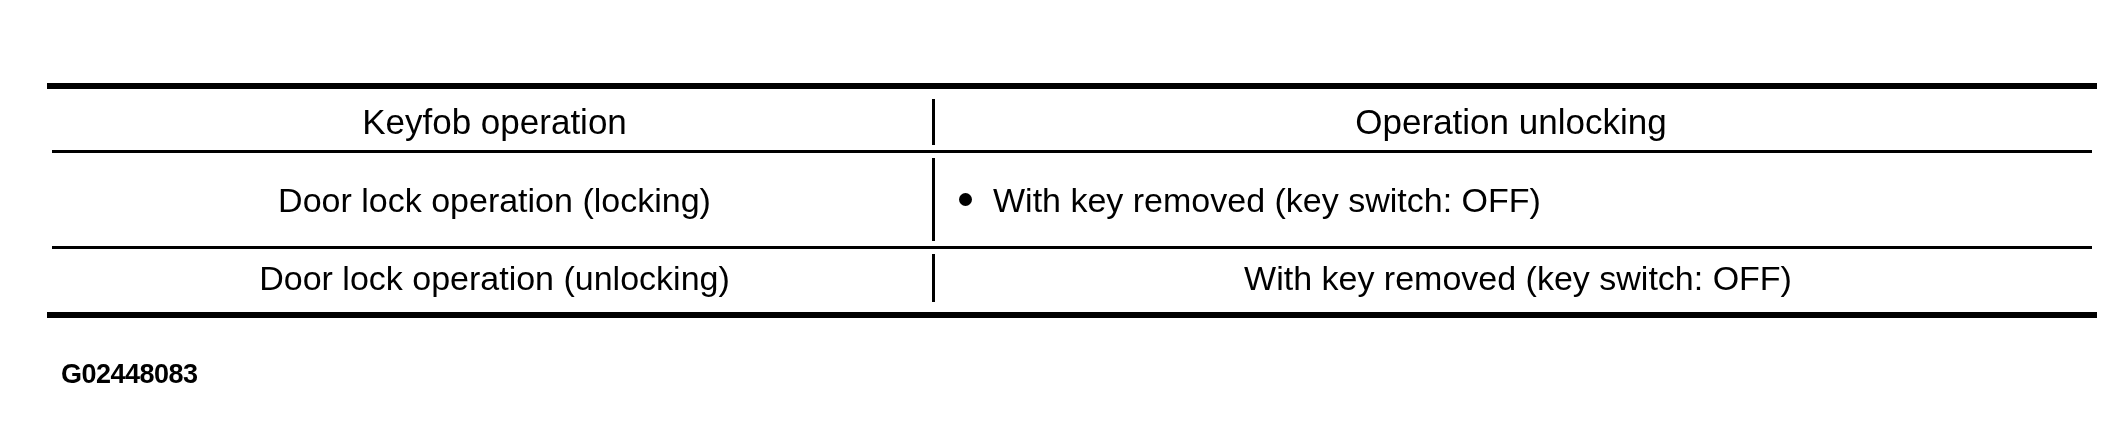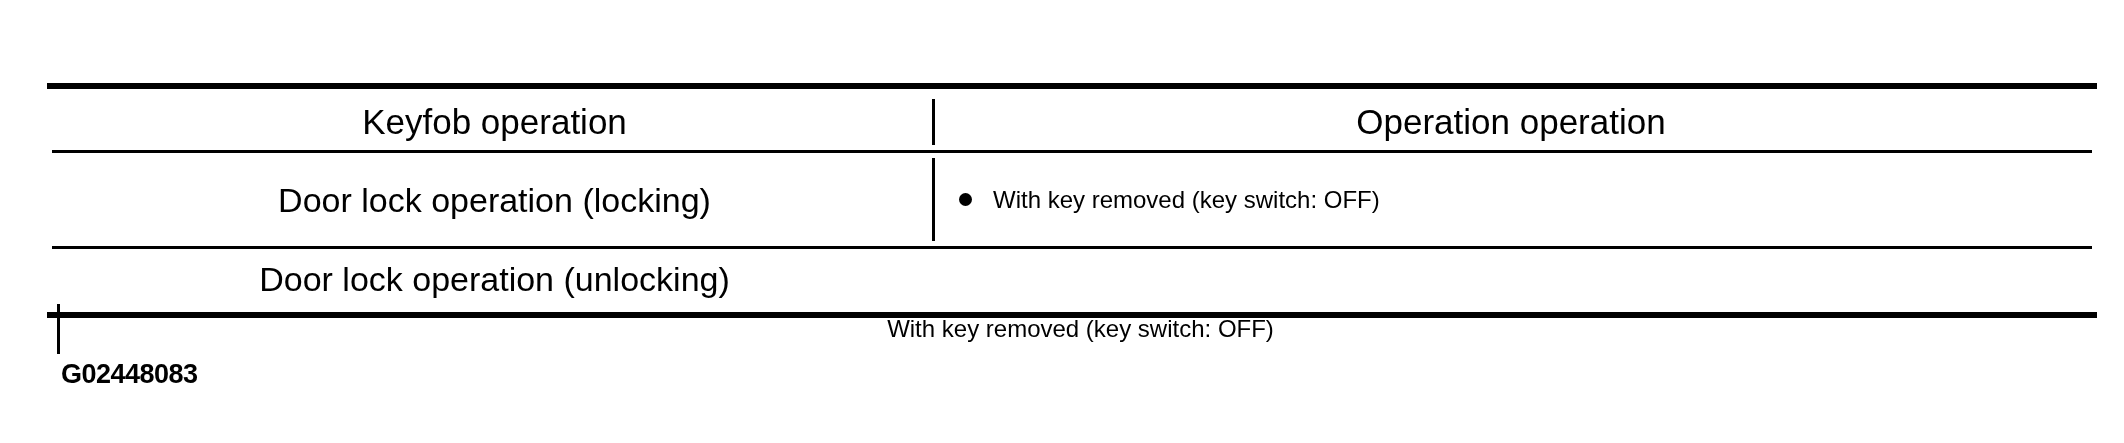--- a/index.html
+++ b/index.html
@@ -22,21 +22,21 @@
     position: absolute;
     left: 37px;
     top: 73px;
     width: 2050px;
     border-top: 6px solid var(--line);
     border-bottom: 6px solid var(--line);
   }
   .trow { display: flex; }
   .trow.header-row { height: 59px; border-bottom: 3px solid var(--line); }
   .trow.row-locking { height: 96px; border-bottom: 3px solid var(--line); }
-  .trow.row-unlocking { height: 58px; flex-direction: column; }
+  .trow.row-unlocking { height: 58px; }
   .cell { display: flex; }
   .cell.left {
     width: 875px;
     flex: none;
     align-items: center;
     justify-content: center;
     text-align: center;
   }
   .cell.right {
     flex: 1;
@@ -52,21 +52,21 @@
   .op-cell {
     font-size: 34px;
     line-height: 40px;
     white-space: nowrap;
   }
   .cond-cell {
     flex-direction: column;
     justify-content: center;
     gap: 0;
     padding-left: 19px;
-    font-size: 24px;
+    font-size: 34px;
     line-height: 40px;
   }
   .cond-cell.plain {
     flex-direction: row;
     align-items: center;
     white-space: nowrap;
   }
   .bullet-line {
     display: flex;
     align-items: center;
@@ -93,21 +93,21 @@
 </style>
 </head>
 <body>
 
 <div class="page">
 
   <div class="opcond-table">
 
     <div class="trow header-row">
       <div class="cell left header-cell">Keyfob operation</div>
-      <div class="cell right header-cell">Operation operation</div>
+      <div class="cell right header-cell">Operation unlocking</div>
     </div>
 
     <div class="trow row-locking">
       <div class="cell left op-cell">Door lock operation (locking)</div>
       <div class="cell right cond-cell">
         <div class="bullet-line">
           <span class="bullet"></span>
           <span>With key removed (key switch: OFF)</span>
         </div>
       </div>

